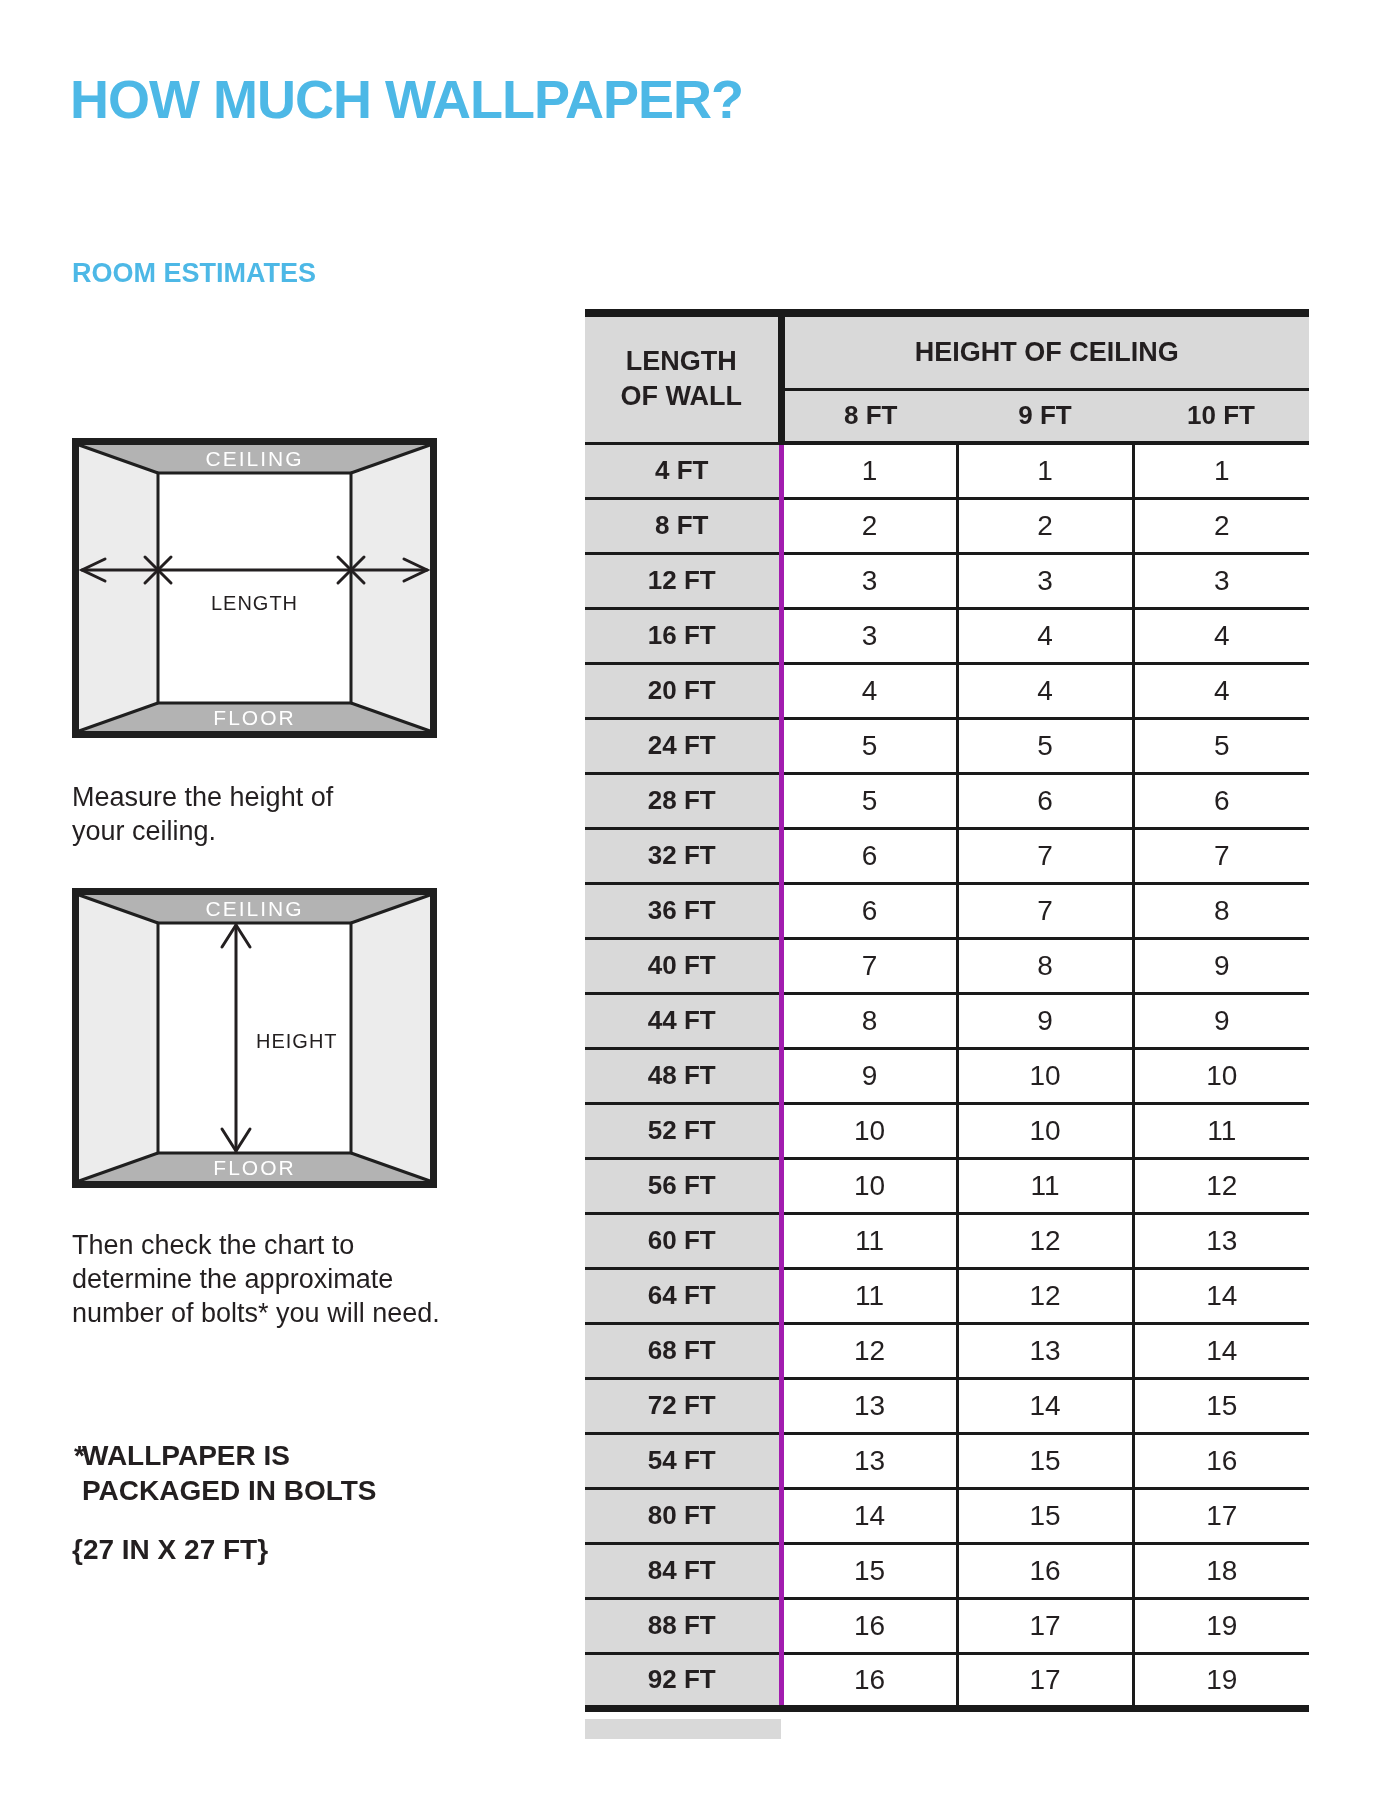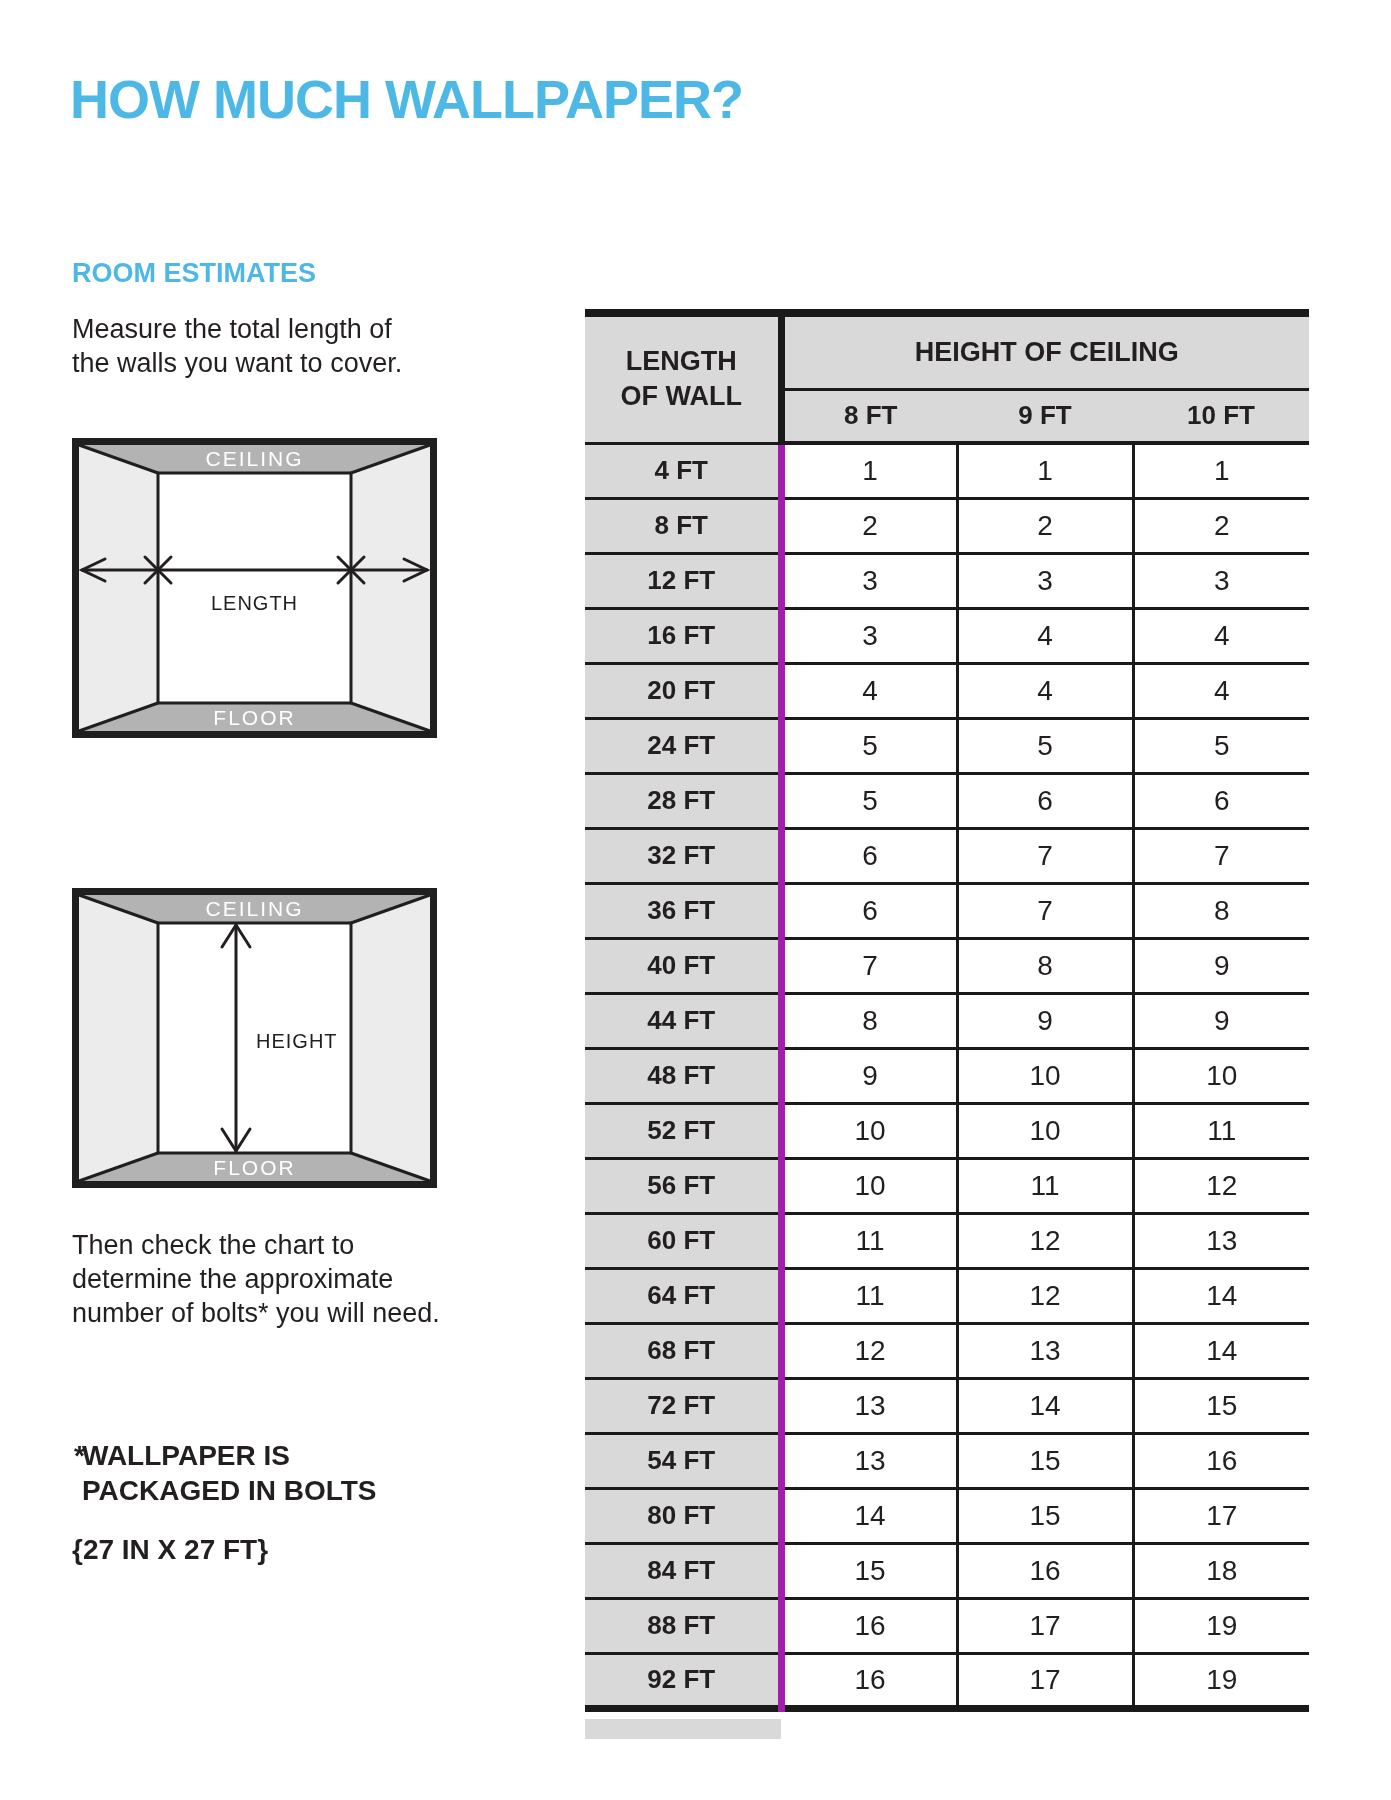--- a/index.html
+++ b/index.html
@@ -51,43 +51,41 @@
   }
   th.group-header {
     background:#d9d9d9; border-bottom:3px solid #1a1a1a;
     height:76px; font-size:27px; font-weight:bold;
   }
   th.col-header {
     background:#d9d9d9; border-bottom:4px solid #1a1a1a;
     height:54px; font-size:26px; font-weight:bold;
   }
   td.row-label {
-    background:#d9d9d9; border-right:7px solid #a21caf; border-top:3px solid #1a1a1a;
+    background:#d9d9d9; border-right:5px solid #a21caf; border-top:3px solid #1a1a1a;
     height:55px; font-size:26px; font-weight:bold;
   }
   td.value-cell {
     background:#ffffff; border-top:3px solid #1a1a1a;
     height:55px; font-size:28px;
   }
   td.value-cell + td.value-cell { border-left:3px solid #1a1a1a; }
   .table-footer-strip {
     position:absolute; left:585px; top:1719px; width:196px; height:20px; background:#d9d9d9;
   }
 </style>
 </head>
 <body>
 
 <div class="page">
 
   <div class="doc-title">HOW MUCH WALLPAPER?</div>
 
   <div class="section-heading room-estimates-heading">ROOM ESTIMATES</div>
 
-  <div class="body-text step-length">Measure the total length of
-the walls you want to cover.</div>
 
   <div class="diagram diagram-length">
     <svg viewBox="0 0 365 300">
       <rect x="3.5" y="3.5" width="358" height="293" fill="#ececec" stroke="#1f1f1f" stroke-width="7"></rect>
       <polygon points="7,7 358,7 279,35 86,35" fill="#b3b3b3"></polygon>
       <polygon points="7,293 86,265 279,265 358,293" fill="#b3b3b3"></polygon>
       <rect x="86" y="35" width="193" height="230" fill="#ffffff" stroke="#1f1f1f" stroke-width="3"></rect>
       <g stroke="#1f1f1f" stroke-width="3">
         <line x1="7" y1="7" x2="86" y2="35"></line>
         <line x1="358" y1="7" x2="279" y2="35"></line>
@@ -102,20 +100,22 @@
         <polyline points="332,121 355,132 332,143"></polyline>
         <line x1="73" y1="119" x2="99" y2="145"></line>
         <line x1="73" y1="145" x2="99" y2="119"></line>
         <line x1="266" y1="119" x2="292" y2="145"></line>
         <line x1="266" y1="145" x2="292" y2="119"></line>
       </g>
       <text x="182.5" y="172" text-anchor="middle" class="measure-label">LENGTH</text>
     </svg>
   </div>
 
+  <div class="body-text step-height">Measure the height of
+your ceiling.</div>
 
   <div class="diagram diagram-height">
     <svg viewBox="0 0 365 300">
       <rect x="3.5" y="3.5" width="358" height="293" fill="#ececec" stroke="#1f1f1f" stroke-width="7"></rect>
       <polygon points="7,7 358,7 279,35 86,35" fill="#b3b3b3"></polygon>
       <polygon points="7,293 86,265 279,265 358,293" fill="#b3b3b3"></polygon>
       <rect x="86" y="35" width="193" height="230" fill="#ffffff" stroke="#1f1f1f" stroke-width="3"></rect>
       <g stroke="#1f1f1f" stroke-width="3">
         <line x1="7" y1="7" x2="86" y2="35"></line>
         <line x1="358" y1="7" x2="279" y2="35"></line>

